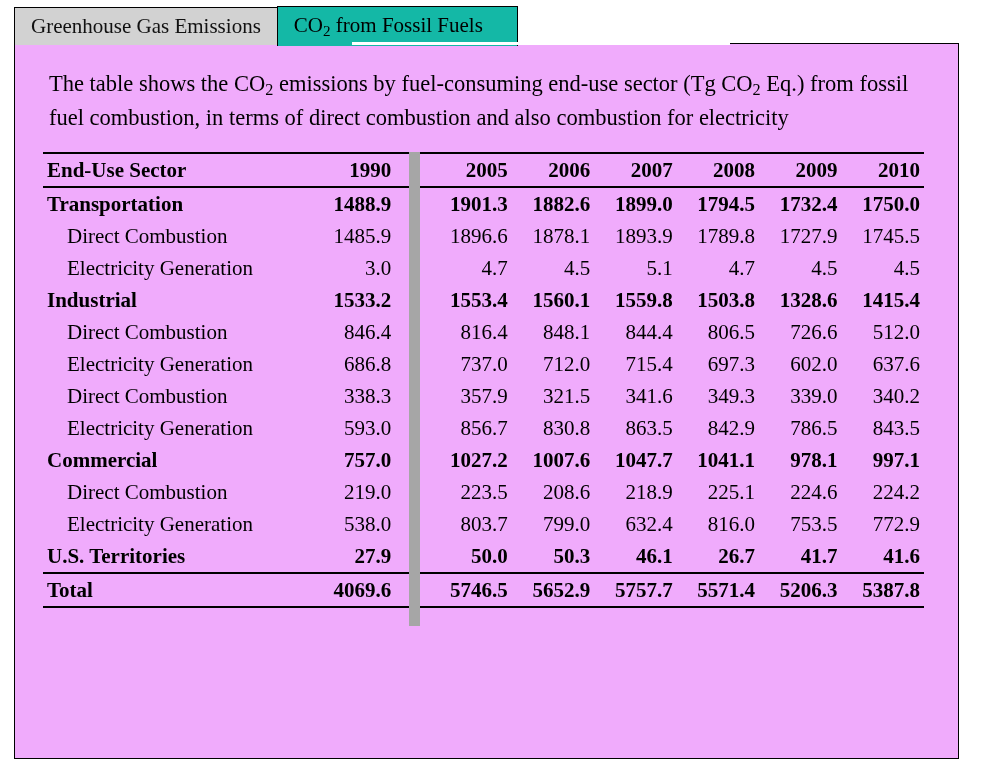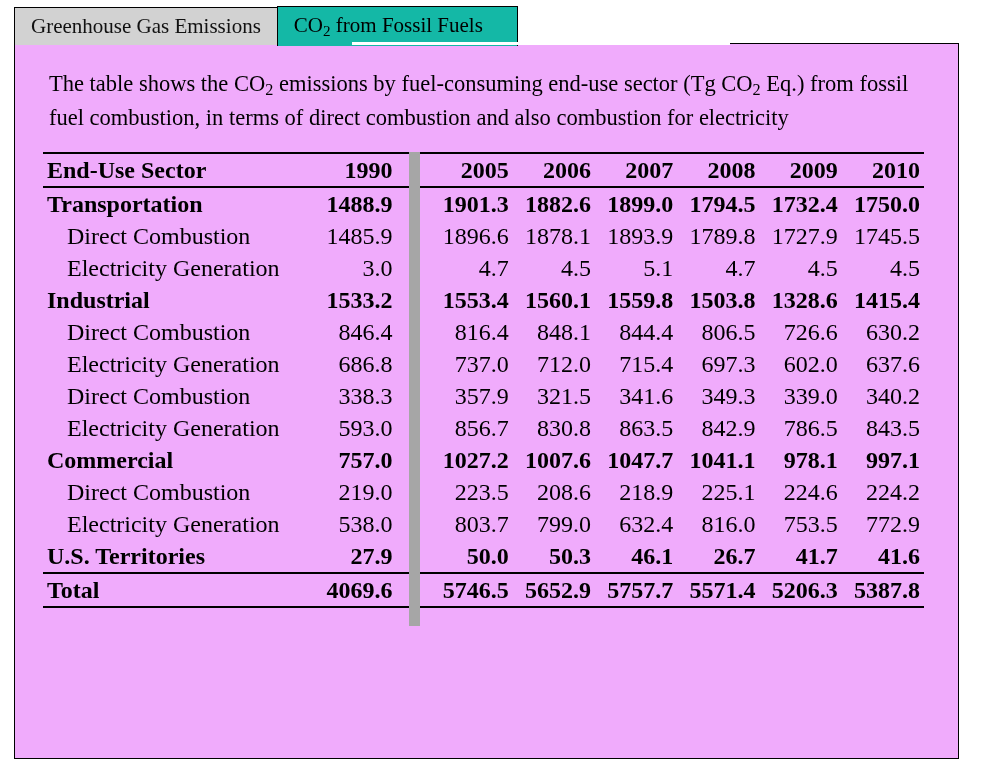--- a/index.html
+++ b/index.html
@@ -93,21 +93,21 @@
   }
 
   
   .table-wrap {
     margin: 19px 34px 0 28px;
     position: relative;
   }
   table.data {
     border-collapse: collapse;
     width: 100%;
-    font-size: 24px;
+    font-size: 21px;
     line-height: 22px;
   }
   table.data th,
   table.data td {
     padding: 5px 0 5px 0;
     white-space: nowrap;
   }
   table.data th.sector,
   table.data td.sector {
     text-align: left;
@@ -239,21 +239,21 @@
             <td class="num">1415.4</td>
           </tr>
           <tr class="sub">
             <td class="sector">Direct Combustion</td>
             <td class="num y1990">846.4</td>
             <td class="num c0">816.4</td>
             <td class="num">848.1</td>
             <td class="num">844.4</td>
             <td class="num">806.5</td>
             <td class="num">726.6</td>
-            <td class="num">630.2</td>
+            <td class="num">512.0</td>
           </tr>
           <tr class="sub">
             <td class="sector">Electricity Generation</td>
             <td class="num y1990">686.8</td>
             <td class="num c0">737.0</td>
             <td class="num">712.0</td>
             <td class="num">715.4</td>
             <td class="num">697.3</td>
             <td class="num">602.0</td>
             <td class="num">637.6</td>

